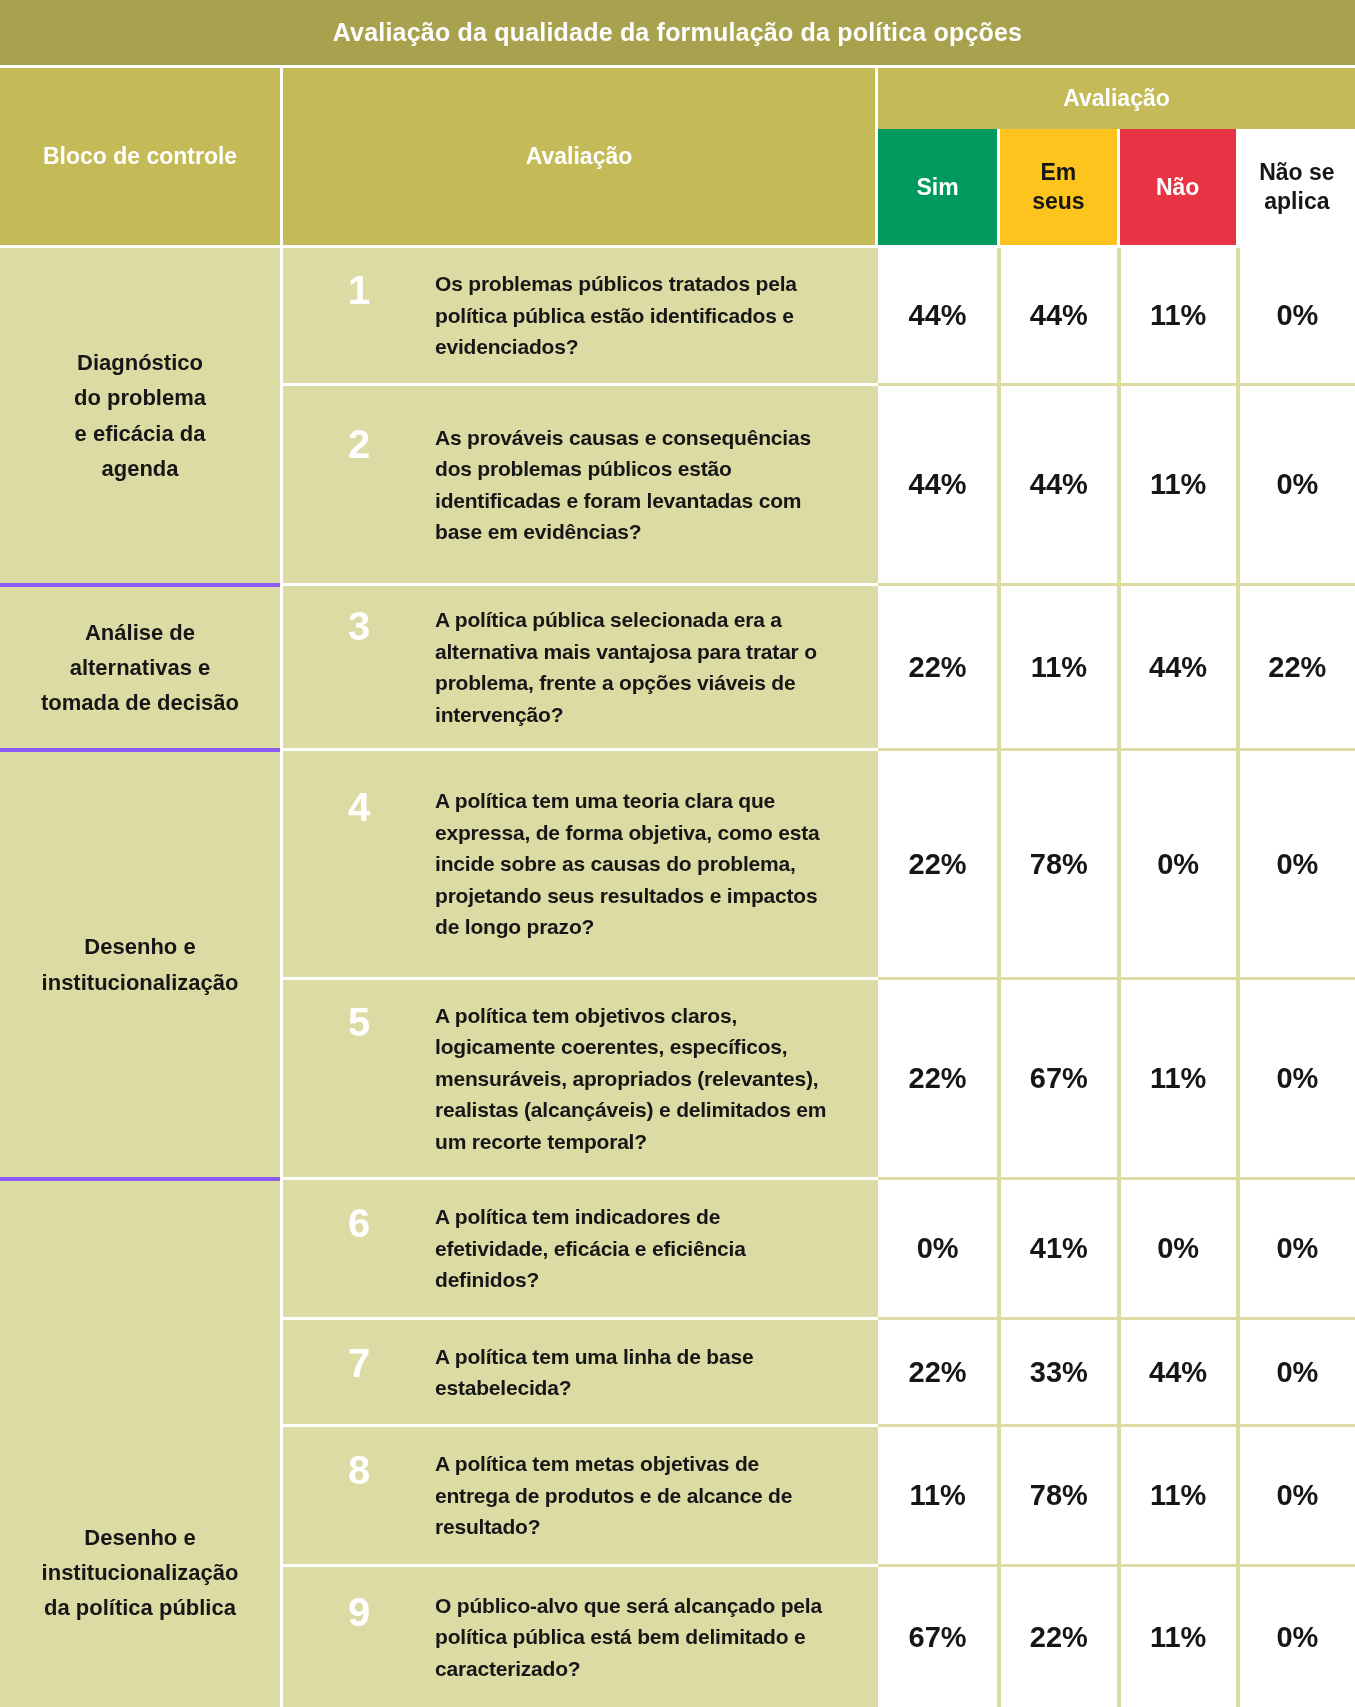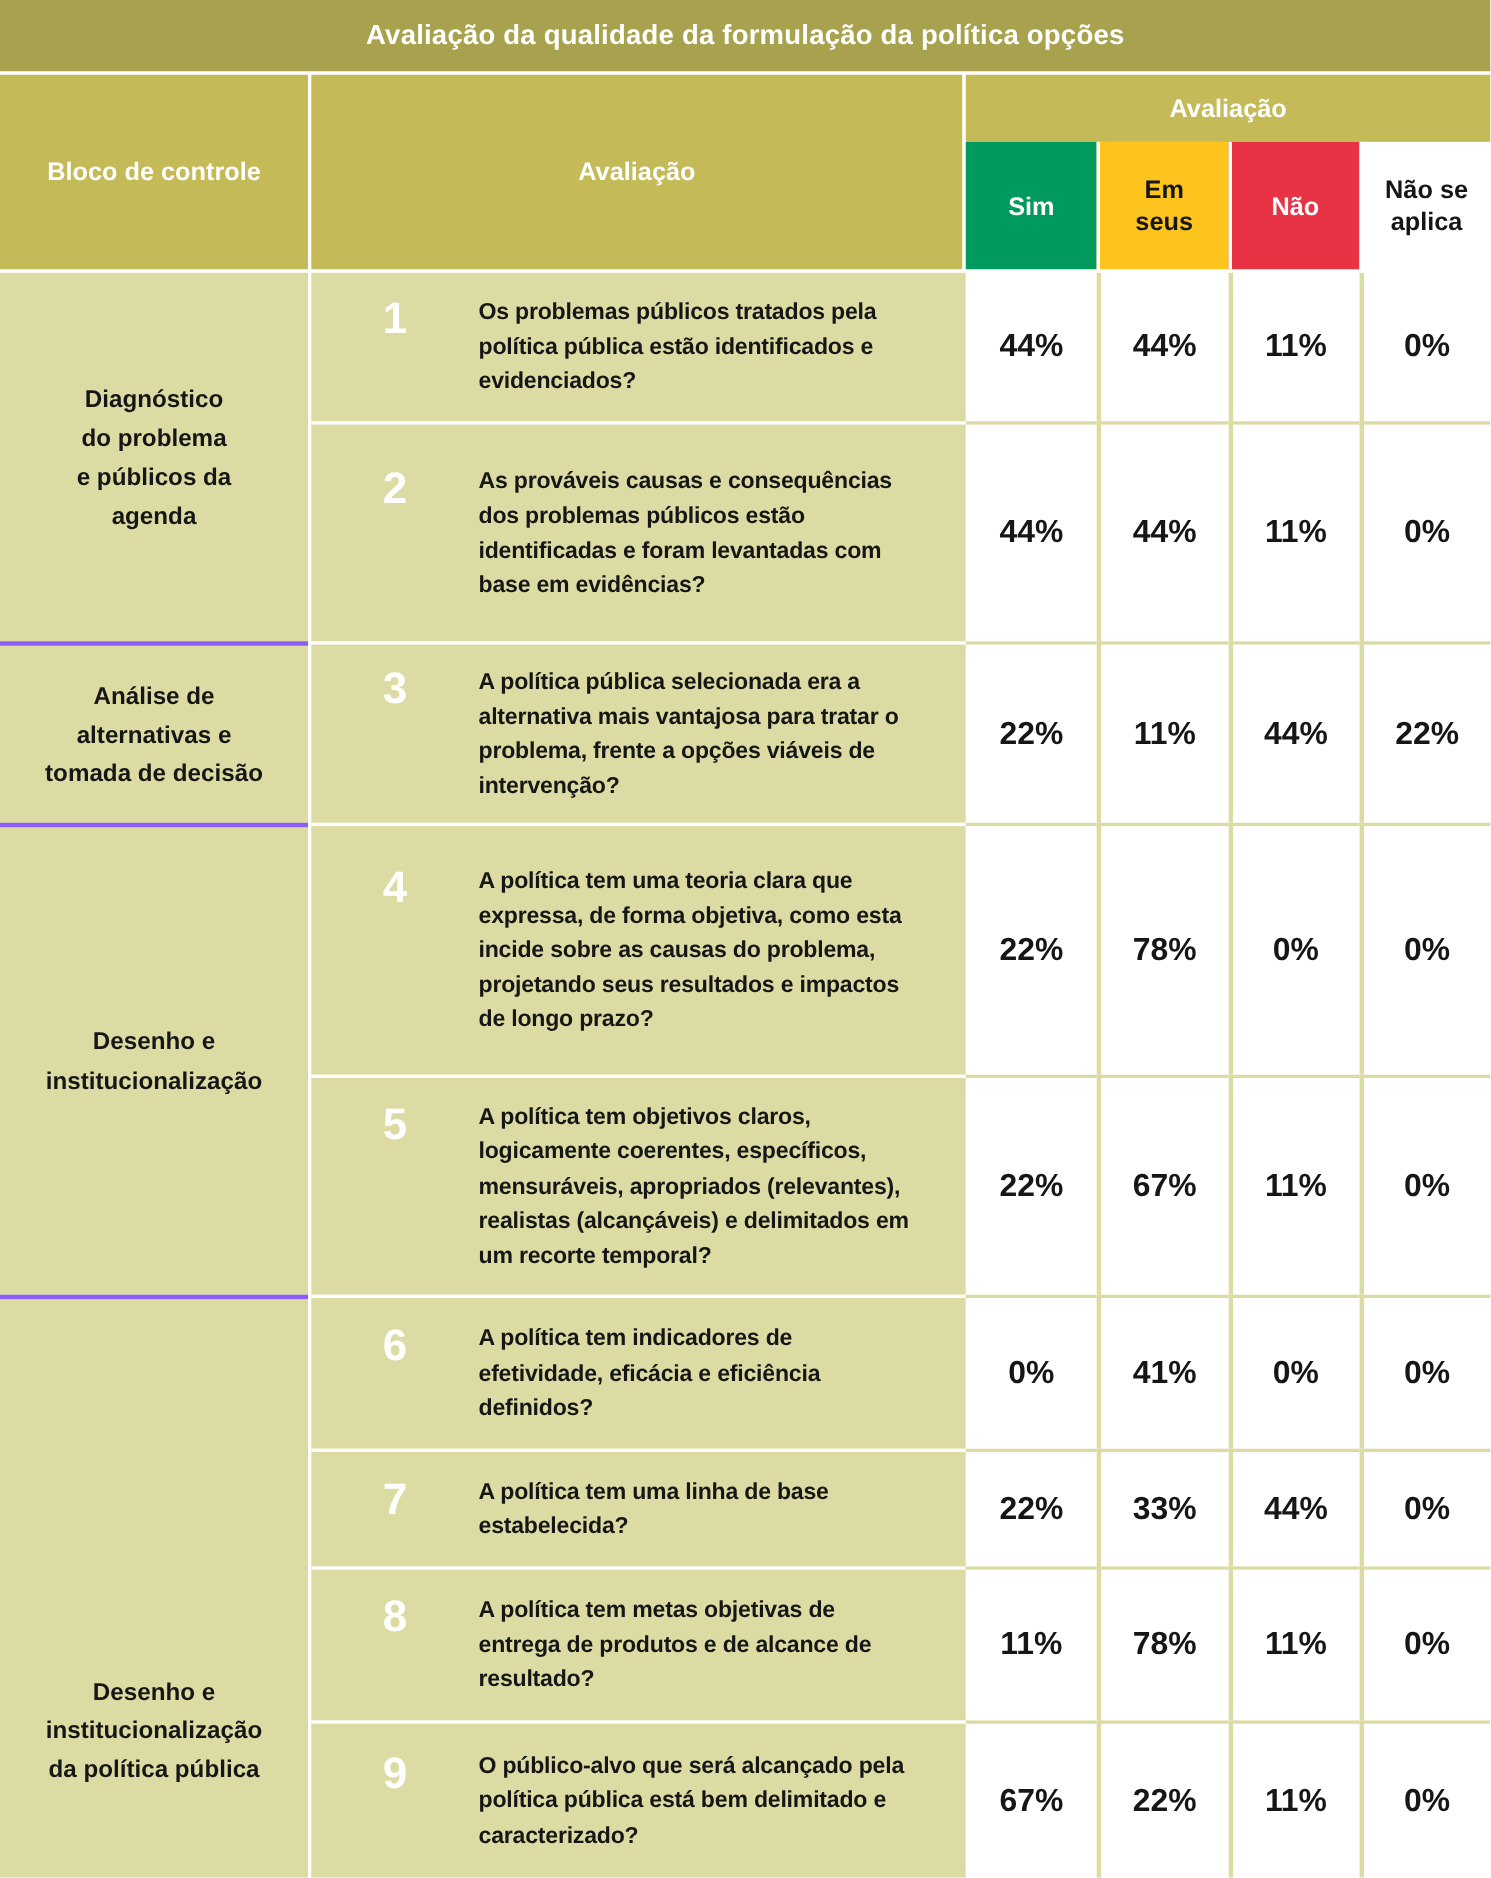--- a/index.html
+++ b/index.html
@@ -117,21 +117,21 @@
         </div>
     </div>
   </div>
 
   <div class="hgap"></div>
 
   <div class="tbody" id="table-body">
       <div class="block-group">
         <div class="block-cell">Diagnóstico
 do problema
-e públicos da
+e eficácia da
 agenda</div>
         <div class="gap-col"></div>
         <div class="rows">
           <div class="question-row" style="height: 135px;">
             <div class="q-cell">
               <div class="q-inner">
                 <div class="q-num">1</div>
                 <div class="q-text">Os problemas públicos tratados pela política pública estão identificados e evidenciados?</div>
               </div>
             </div>

